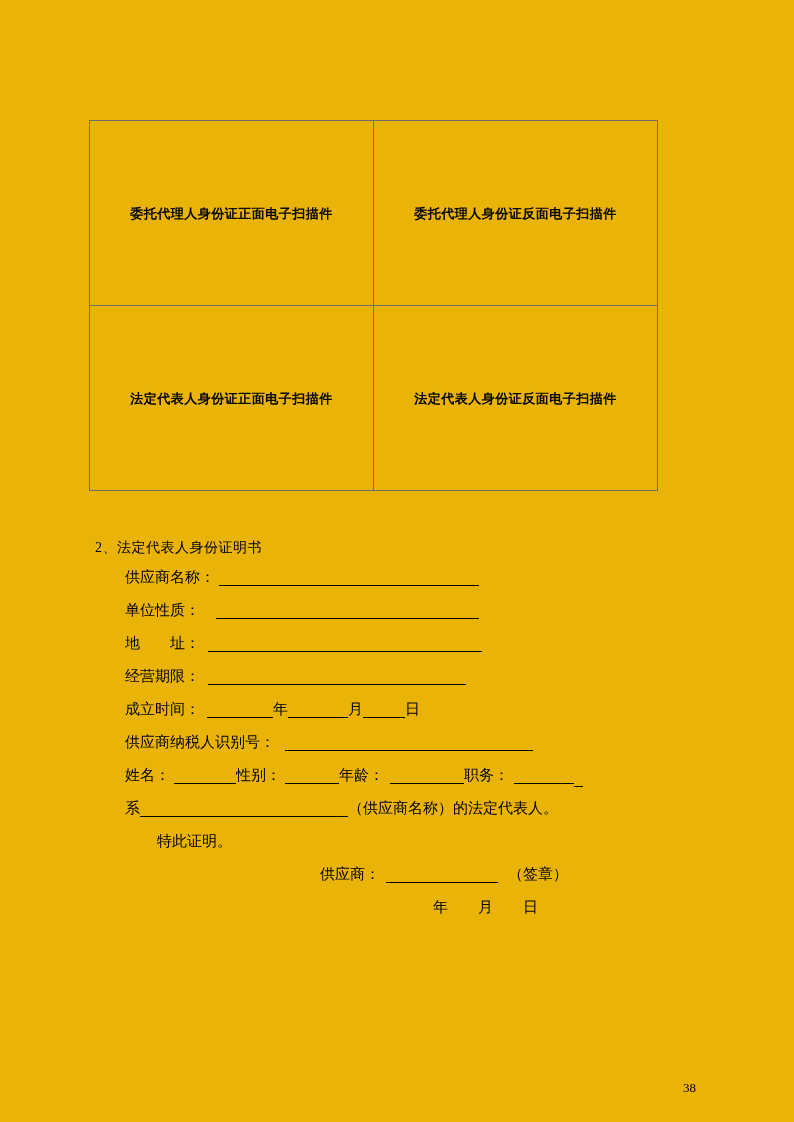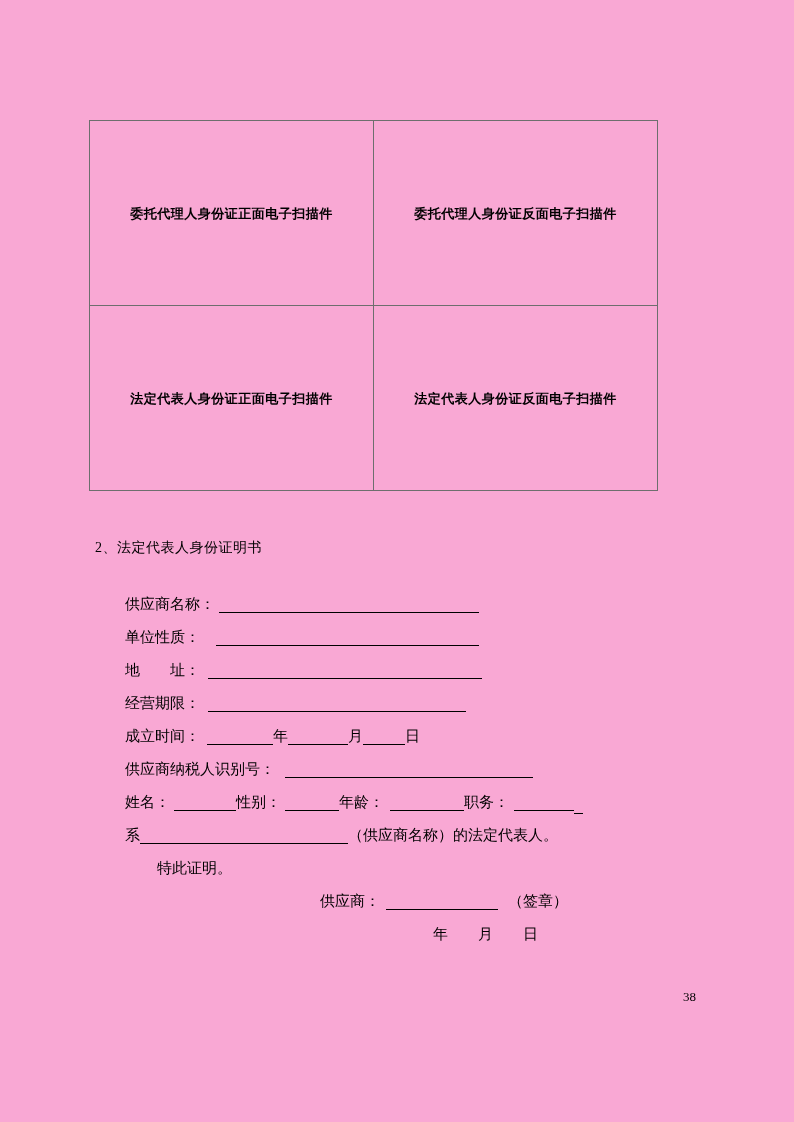--- a/index.html
+++ b/index.html
@@ -2,21 +2,21 @@
 <html><head>
 <meta charset="utf-8">
 <style>
   * { margin:0; padding:0; box-sizing:border-box; }
   html,body { background:#ffffff; }
   body {
     width:794px; height:1122px; position:relative;
     font-family:"Liberation Serif","DejaVu Serif",serif;
     color:#000000;
   }
-  .page { position:absolute; left:0; top:0; width:794px; height:1122px; background:#f9a8d4; overflow:hidden; }
+  .page { position:absolute; left:0; top:0; width:794px; height:1122px; background:#eab308; overflow:hidden; }
 
   
   .scan-table {
     position:absolute; left:89px; top:120px; width:569px; height:371px;
     border-collapse:collapse; table-layout:fixed;
   }
   .scan-table td {
     width:50%; height:185px;
     border:1px solid #6e6e6e;
     text-align:center; vertical-align:middle;
@@ -27,21 +27,21 @@
   }
 
   
   .heading {
     position:absolute; left:95px; top:539px;
     font-size:14px; line-height:18px; letter-spacing:0.5px;
   }
 
   
   .form {
-    position:absolute; left:125px; top:588px; width:560px;
+    position:absolute; left:125px; top:561px; width:560px;
     font-size:15px;
   }
   .frow { height:33px; line-height:33px; white-space:nowrap; }
   .lbl { font-size:15px; }
   .blank {
     display:inline-block; height:0;
     border-bottom:1px solid #000;
     vertical-align:-4px;
   }
   .w-supplier   { width:260px; margin-left:4px; }
@@ -59,21 +59,21 @@
   .w-tick       { width:9px;  vertical-align:-7px; }
   .w-idnum      { width:193px; margin-left:8px; }
   .w-relation   { width:208px; }
   .w-signature  { width:112px; margin-left:6px; }
   .seal         { margin-left:10px;margin-top:19px; }
   .indent-attest    { margin-left:32px; }
   .indent-signature { margin-left:195px; }
   .indent-date      { margin-left:308px;margin-top:23px; }
 
   .page-number {
-    position:absolute; left:683px; top:988px;
+    position:absolute; left:683px; top:1079px;
     font-size:13px; line-height:18px;
   }
 </style>
 </head>
 <body>
 
 <div class="page">
 
   <table class="scan-table">
     <tbody>

